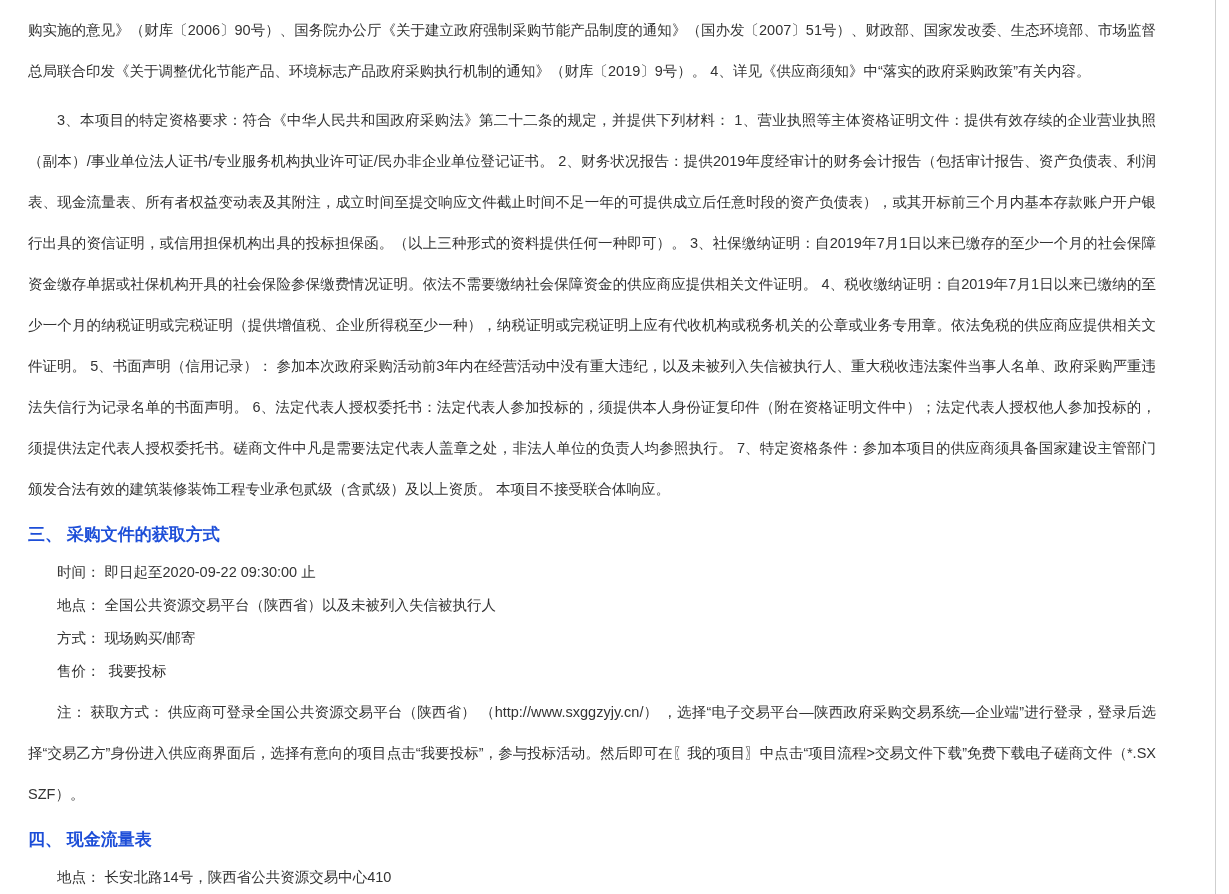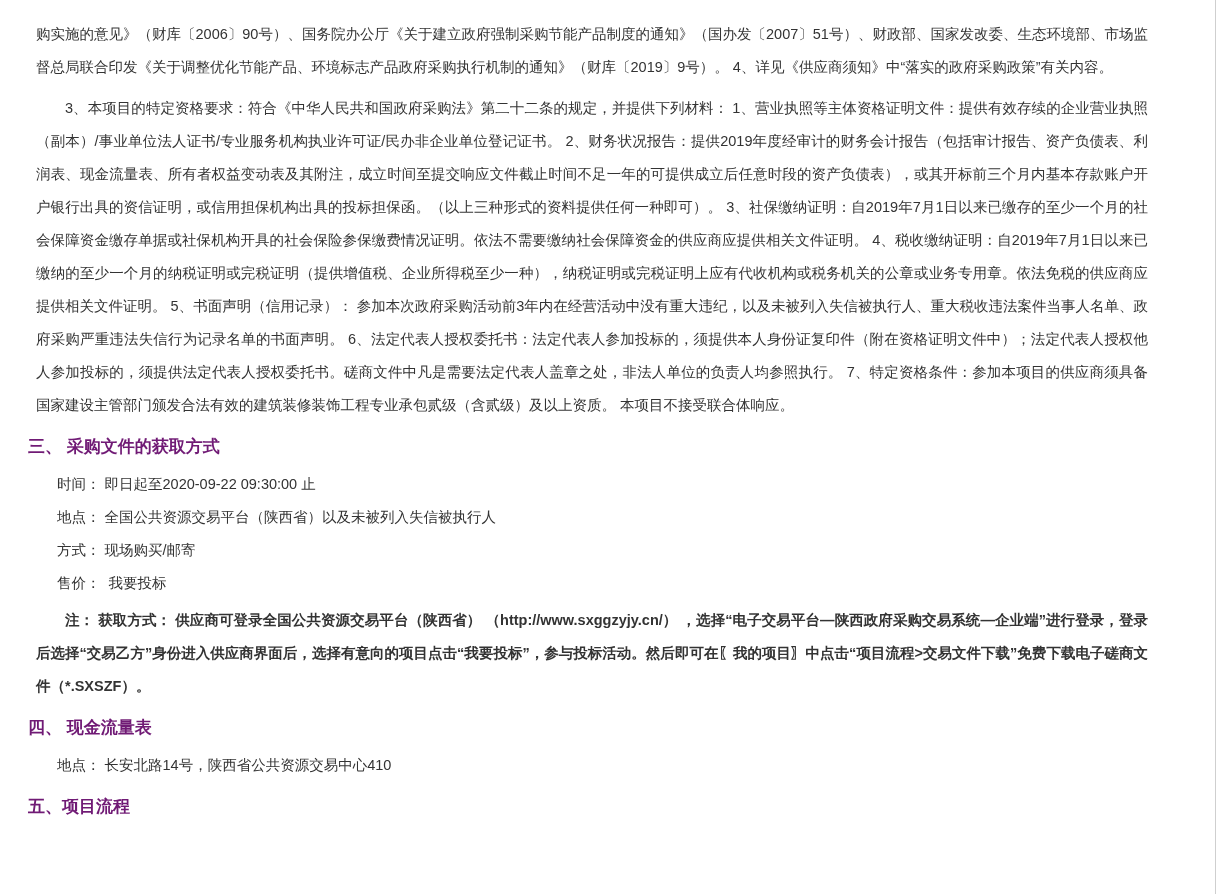--- a/index.html
+++ b/index.html
@@ -29,38 +29,38 @@
     background: #cfcfcf;
   }
   .content {
     position: absolute;
     top: 10px;
     left: 28px;
     width: 1128px;
   }
   .para {
     font-size: 14.5px;
-    line-height: 33px;
+    line-height: 41px;
     text-align: justify;
-    margin: 8px;
+    margin: 0;
     word-break: break-all;
   }
   .para.first-indent {
     text-indent: 2em;
     margin-top: 8px;
   }
   .para.note {
-    font-weight: bold;
+    font-weight: normal;
     text-indent: 2em;
     margin-top: 4px;
   }
   .sec-heading {
     font-size: 17px;
     font-weight: bold;
-    color: #701a75;
+    color: #1d4ed8;
     line-height: 22px;
     margin: 14px 0 10px 0;
   }
   .detail-line {
     font-size: 14.5px;
     line-height: 33px;
     padding-left: 2em;
     white-space: pre-wrap;
   }
 </style>

